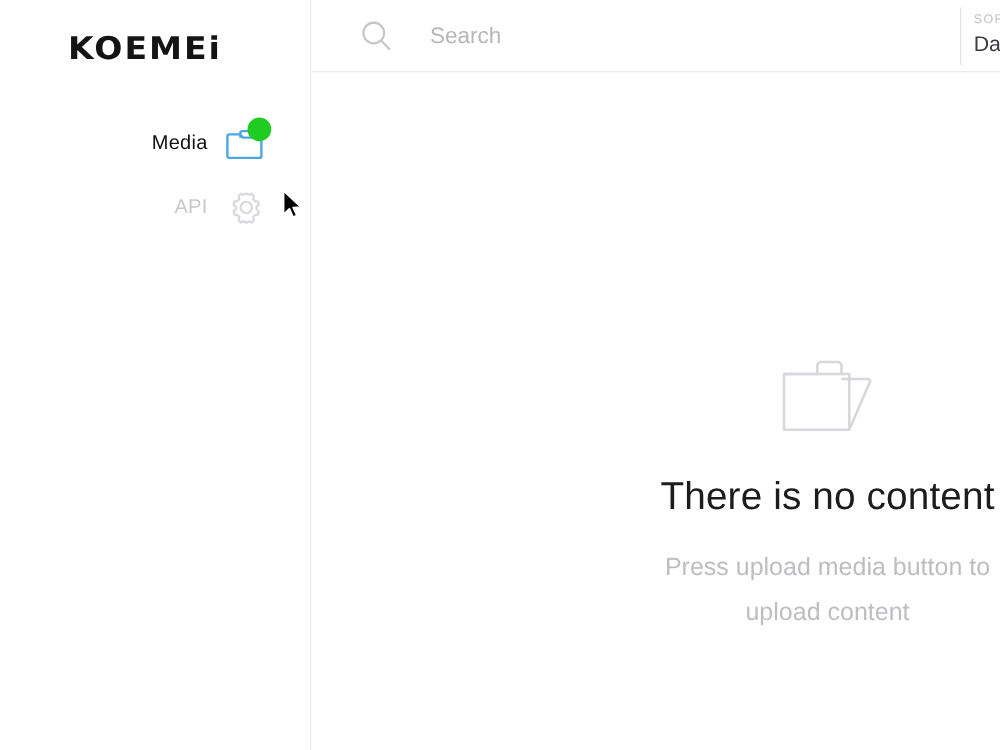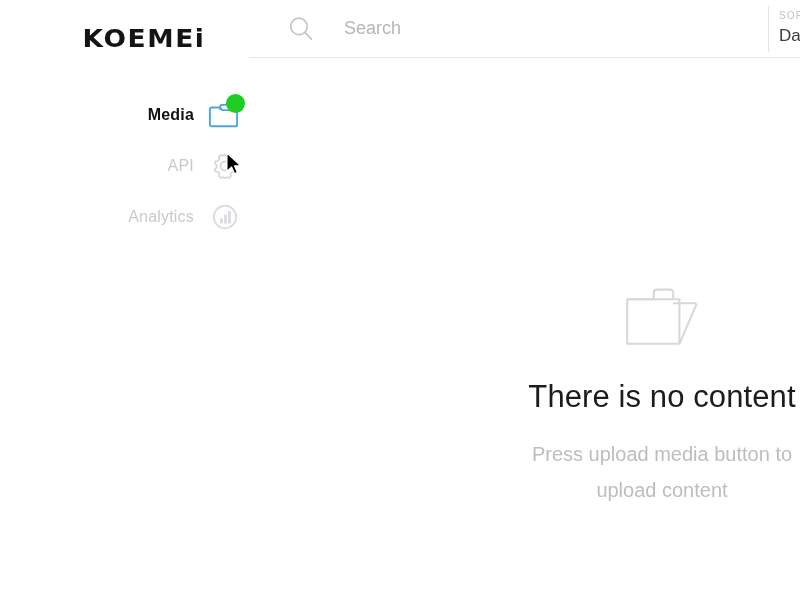--- a/index.html
+++ b/index.html
@@ -18,26 +18,25 @@
     height: 600px;
     overflow: hidden;
     background: #ffffff;
   }
 
   
   #sidebar {
     position: absolute;
     left: 0;
     top: 0;
-    width: 225px;
+    width: 249px;
     height: 600px;
     background: #ffffff;
     border-right: 1px solid #e6e6e8;
     box-sizing: border-box;
-    margin-left: 28px;
   }
 
   #logo {
     position: absolute;
     left: 0;
     top: 24px;
     width: 232px;
     text-align: center;
     font-family: "DejaVu Sans", sans-serif;
     font-weight: 700;
@@ -72,21 +71,21 @@
 
   .nav-label {
     font-size: 16px;
     color: #c9c9cc;
     white-space: nowrap;
     margin-right: 14px;
     letter-spacing: 0.2px;
   }
   .nav-item.active .nav-label {
     color: #111111;
-    font-weight: 700;
+    font-weight: 400;
   }
 
   .nav-icon {
     position: relative;
     width: 34px;
     height: 34px;
     flex: 0 0 34px;
     display: block;
   }
   .nav-icon svg {
@@ -259,31 +258,20 @@
       <div class="nav-item">
         <span class="nav-label">API</span>
         <span class="nav-icon">
           <svg viewBox="0 0 34 34" fill="none">
             <path d="M17 5.8 l2.3 1.0 l2.2 -0.9 l1.6 2.0 l-0.6 2.3 l1.6 1.7 l2.4 0.3 l0.6 2.5 l-1.8 1.6 l0 2.3 l1.8 1.6 l-0.6 2.5 l-2.4 0.3 l-1.6 1.7 l0.6 2.3 l-1.6 2.0 l-2.2 -0.9 l-2.3 1.0 l-2.3 -1.0 l-2.2 0.9 l-1.6 -2.0 l0.6 -2.3 l-1.6 -1.7 l-2.4 -0.3 l-0.6 -2.5 l1.8 -1.6 l0 -2.3 l-1.8 -1.6 l0.6 -2.5 l2.4 -0.3 l1.6 -1.7 l-0.6 -2.3 l1.6 -2.0 l2.2 0.9 z" stroke="#d9d9dd" stroke-width="1.8" stroke-linejoin="round"></path>
             <circle cx="17" cy="17" r="4.5" stroke="#d9d9dd" stroke-width="1.8"></circle>
           </svg>
         </span>
       </div>
 
-      <div class="nav-item">
-        <span class="nav-label">Analytics</span>
-        <span class="nav-icon">
-          <svg viewBox="0 0 34 34" fill="none">
-            <circle cx="17" cy="17" r="11.2" stroke="#dcdce0" stroke-width="1.9"></circle>
-            <rect x="12.0" y="18.2" width="2.9" height="5.4" rx="0.6" fill="#dcdce0"></rect>
-            <rect x="16.0" y="14.6" width="2.9" height="9.0" rx="0.6" fill="#dcdce0"></rect>
-            <rect x="20.0" y="11.0" width="2.9" height="12.6" rx="0.6" fill="#dcdce0"></rect>
-          </svg>
-        </span>
-      </div>
 
 
     </div>
   </div>
 
   <div id="header">
 
     <div id="search-wrap">
       <span id="search-icon">
         <svg viewBox="0 0 30 30" fill="none">

